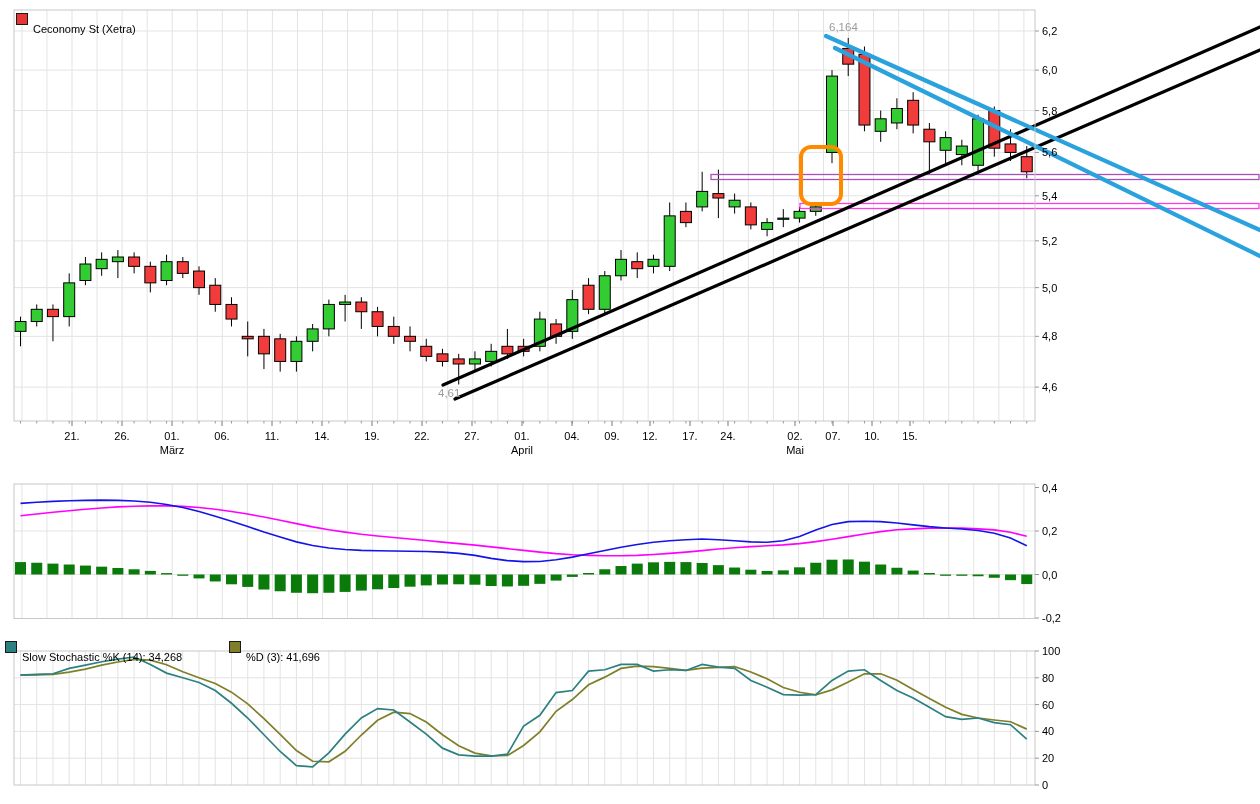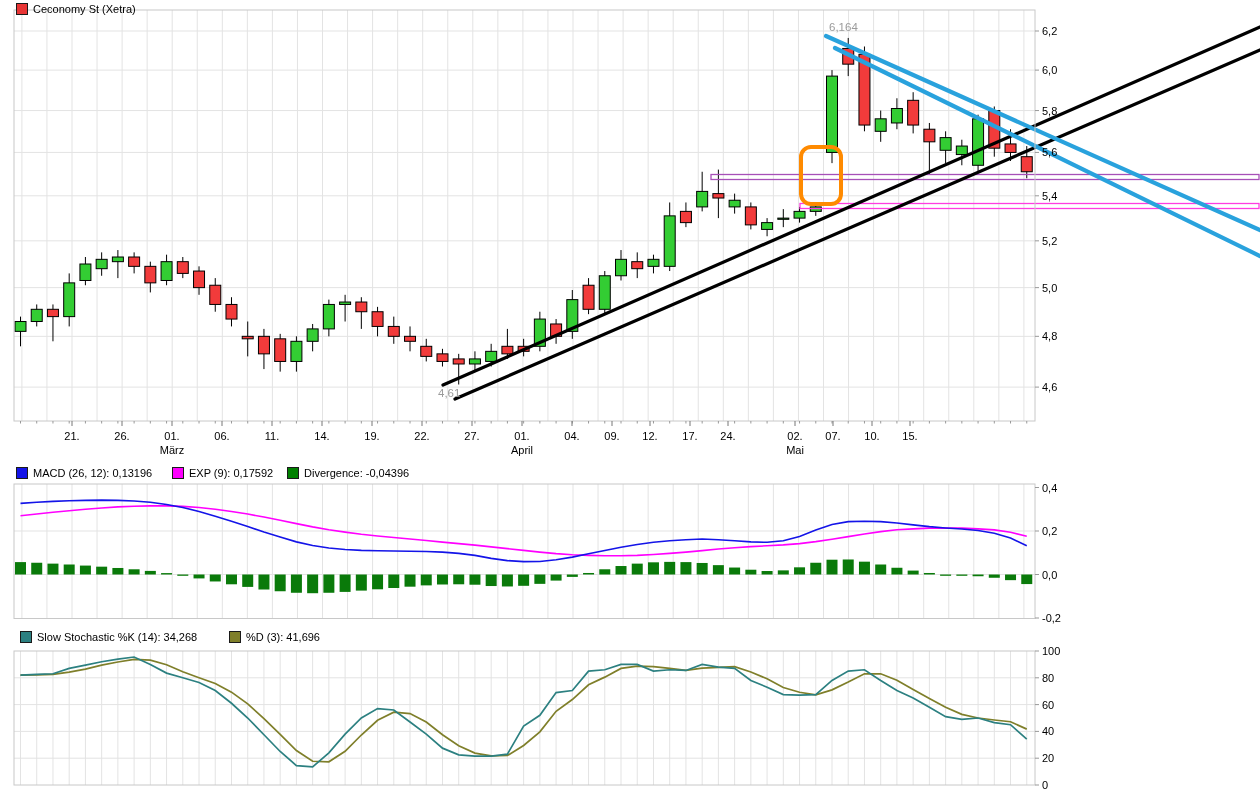--- a/index.html
+++ b/index.html
@@ -2,21 +2,21 @@
 <html><head>
 <meta charset="utf-8">
 <style>
   html,body{margin:0;padding:0;background:#fff;}
   .root{position:relative;width:1260px;height:804px;background:#fff;overflow:hidden;
         font-family:"Liberation Sans",sans-serif;}
   svg{position:absolute;left:0;top:0;}
   .legend{position:absolute;height:14px;font-size:11px;color:#000;white-space:nowrap;}
   .legend .item{position:absolute;top:0;display:flex;align-items:center;}
   .chip{display:inline-block;width:10px;height:10px;border:1px solid #1a1a1a;margin-right:5px;}
-  .lbl{display:inline-block;line-height:12px;}
+  .lbl{display:inline-block;line-height:12px;margin-top:20px;}
 </style>
 </head>
 <body>
 
 <div class="root">
   <svg id="chart" width="1260" height="804">
       <g>
         <line x1="21.90" y1="10" x2="21.90" y2="421" stroke="#e3e3e3" stroke-width="1"></line>
         <line x1="46.95" y1="10" x2="46.95" y2="421" stroke="#e3e3e3" stroke-width="1"></line>
         <line x1="72.00" y1="10" x2="72.00" y2="421" stroke="#e3e3e3" stroke-width="1"></line>
@@ -665,37 +665,23 @@
       <text x="1042" y="789.00" fill="#000000" font-size="11">0</text>
     </svg>
 
   <div class="legend" id="main-legend" style="top:3px;left:16px">
     <span class="item" style="left:0">
       <span class="chip" style="background: rgb(232, 53, 53);"></span>
       <span class="lbl">Ceconomy St (Xetra)</span>
     </span>
   </div>
 
-  <div class="legend" id="macd-legend" style="top:467px;left:0;width:1260px">
-    <span class="item" style="left:16px">
-      <span class="chip" style="background: rgb(20, 20, 232);"></span>
-      <span class="lbl">MACD (26, 12): 0,13196</span>
-    </span>
-    <span class="item" style="left:172px">
-      <span class="chip" style="background: rgb(255, 0, 255);"></span>
-      <span class="lbl">EXP (9): 0,17592</span>
-    </span>
-    <span class="item" style="left:287px">
-      <span class="chip" style="background: rgb(0, 128, 0);"></span>
-      <span class="lbl">Divergence: -0,04396</span>
-    </span>
-  </div>
 
   <div class="legend" id="stoch-legend" style="top:631px;left:0;width:1260px">
-    <span class="item" style="left:20px">
+    <span class="item" style="left:5px">
       <span class="chip" style="background: rgb(44, 128, 129);"></span>
       <span class="lbl">Slow Stochastic %K (14): 34,268</span>
     </span>
     <span class="item" style="left:229px">
       <span class="chip" style="background: rgb(127, 127, 42);"></span>
       <span class="lbl">%D (3): 41,696</span>
     </span>
   </div>
 </div>
 

